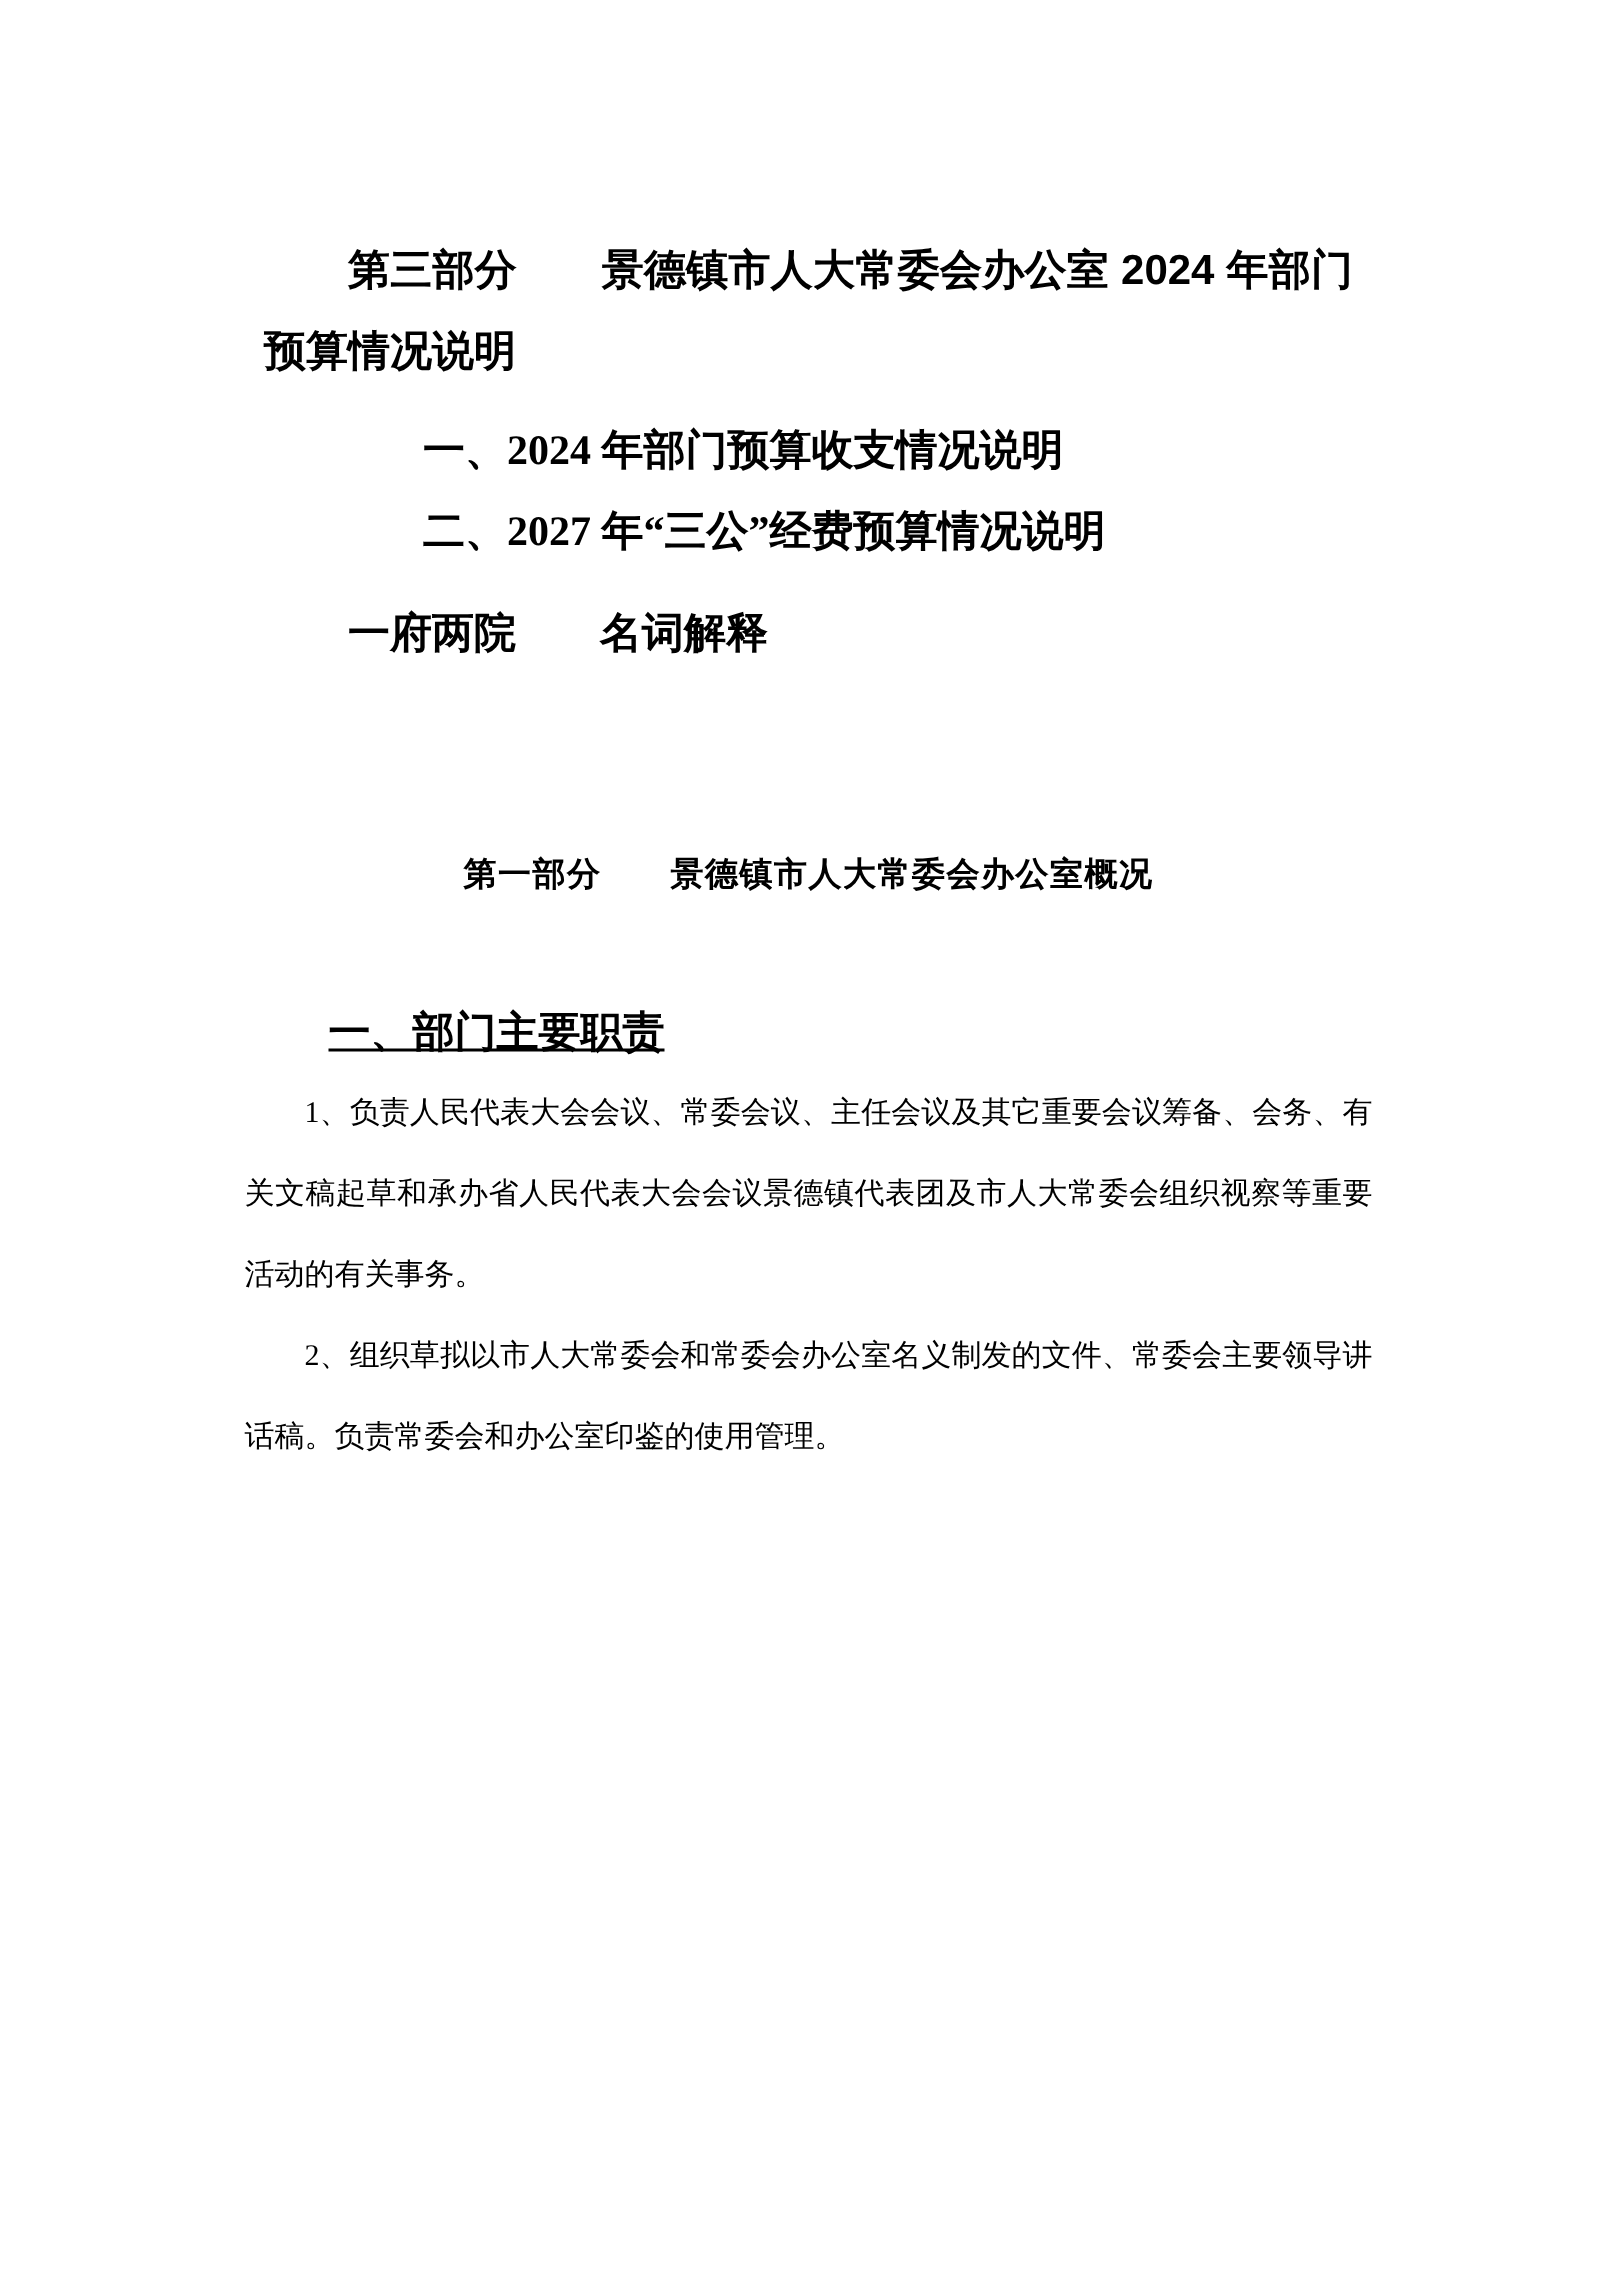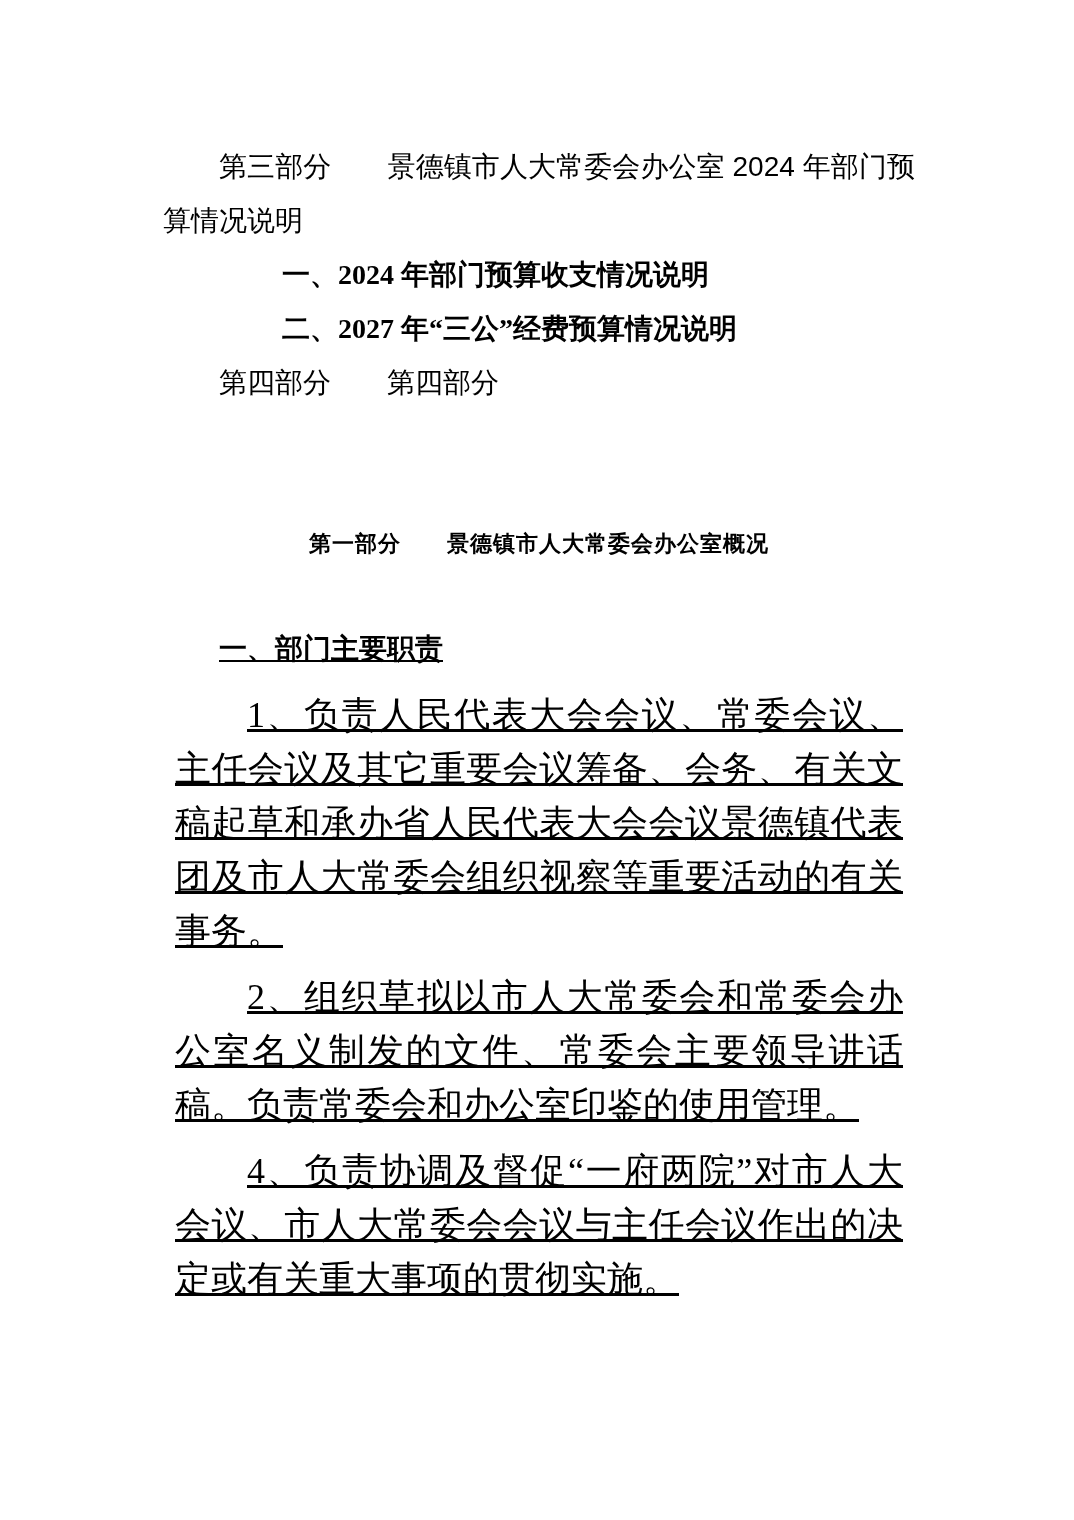--- a/index.html
+++ b/index.html
@@ -20,26 +20,26 @@
     top: 0; left: 0;
     width: 1074px;
     height: 1520px;
     box-sizing: border-box;
     padding: 140px 159px 0 163px;
     background: #ffffff;
   }
   
   .toc-heading {
     font-family: "Liberation Sans", sans-serif;
-    font-weight: normal;
+    font-weight: bold;
     font-size: 28px;
     line-height: 54px;
     text-indent: 2em;
     text-align: justify;
-    margin: 0;
+    margin: 13px;
   }
   
   .toc-item {
     font-family: "Liberation Serif", serif;
     font-weight: bold;
     font-size: 28px;
     line-height: 54px;
     text-indent: 4.25em;
     white-space: nowrap;
     margin: 0;
@@ -60,45 +60,43 @@
     font-weight: bold;
     font-size: 28px;
     line-height: 54px;
     text-indent: 2em;
     margin: 48px 0 0 0;
     text-decoration: underline;
   }
   
   .para {
     font-family: "Liberation Serif", serif;
-    font-size: 36px;
+    font-size: 20px;
     line-height: 54px;
     text-indent: 2em;
     text-align: justify;
-    margin: 12px;
-    text-decoration: underline;
+    margin: 0;
   }
 </style>
 </head>
 <body>
 
 <div class="page">
 
   <div class="toc-heading">第三部分　　景德镇市人大常委会办公室 2024 年部门预算情况说明</div>
 
   <div class="toc-item">一、2024 年部门预算收支情况说明</div>
 
   <div class="toc-item">二、2027 年“三公”经费预算情况说明</div>
 
-  <div class="toc-heading">第四部分　　第四部分</div>
+  <div class="toc-heading">一府两院　　名词解释</div>
 
   <div class="part-title">第一部分　　景德镇市人大常委会办公室概况</div>
 
   <div class="sub-heading">一、部门主要职责</div>
 
   <p class="para">1、负责人民代表大会会议、常委会议、主任会议及其它重要会议筹备、会务、有关文稿起草和承办省人民代表大会会议景德镇代表团及市人大常委会组织视察等重要活动的有关事务。</p>
 
   <p class="para">2、组织草拟以市人大常委会和常委会办公室名义制发的文件、常委会主要领导讲话稿。负责常委会和办公室印鉴的使用管理。</p>
 
 
-  <p class="para">4、负责协调及督促“一府两院”对市人大会议、市人大常委会会议与主任会议作出的决定或有关重大事项的贯彻实施。</p>
 
 </div>
 
 </body></html>

